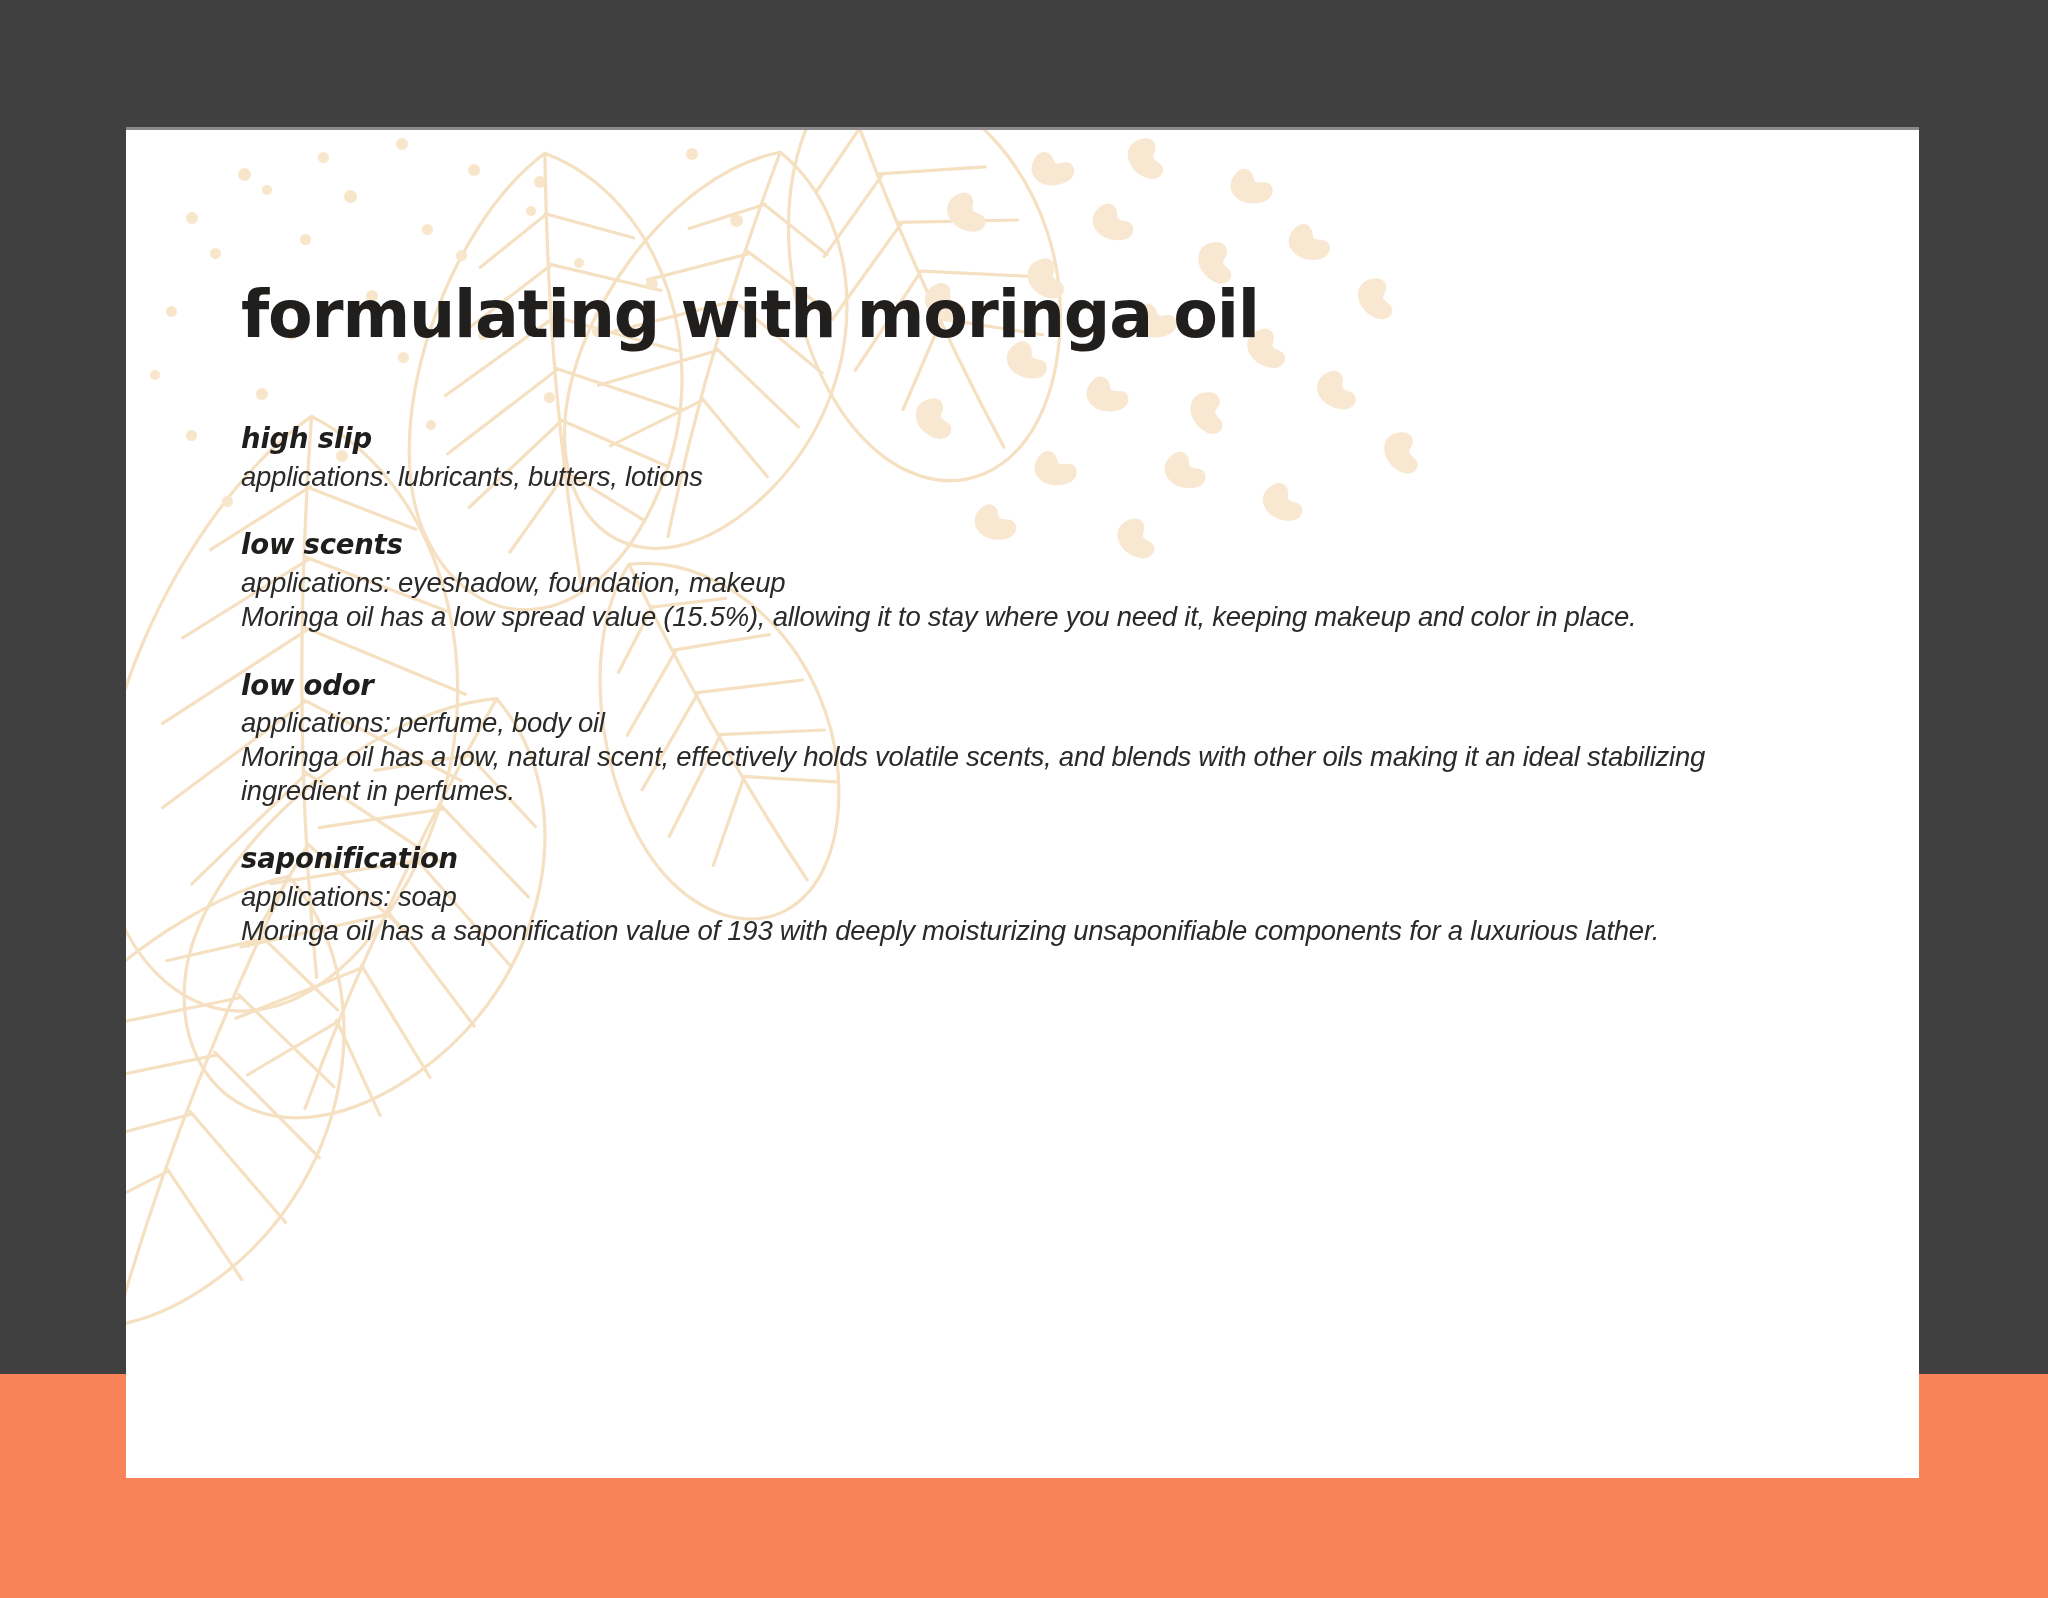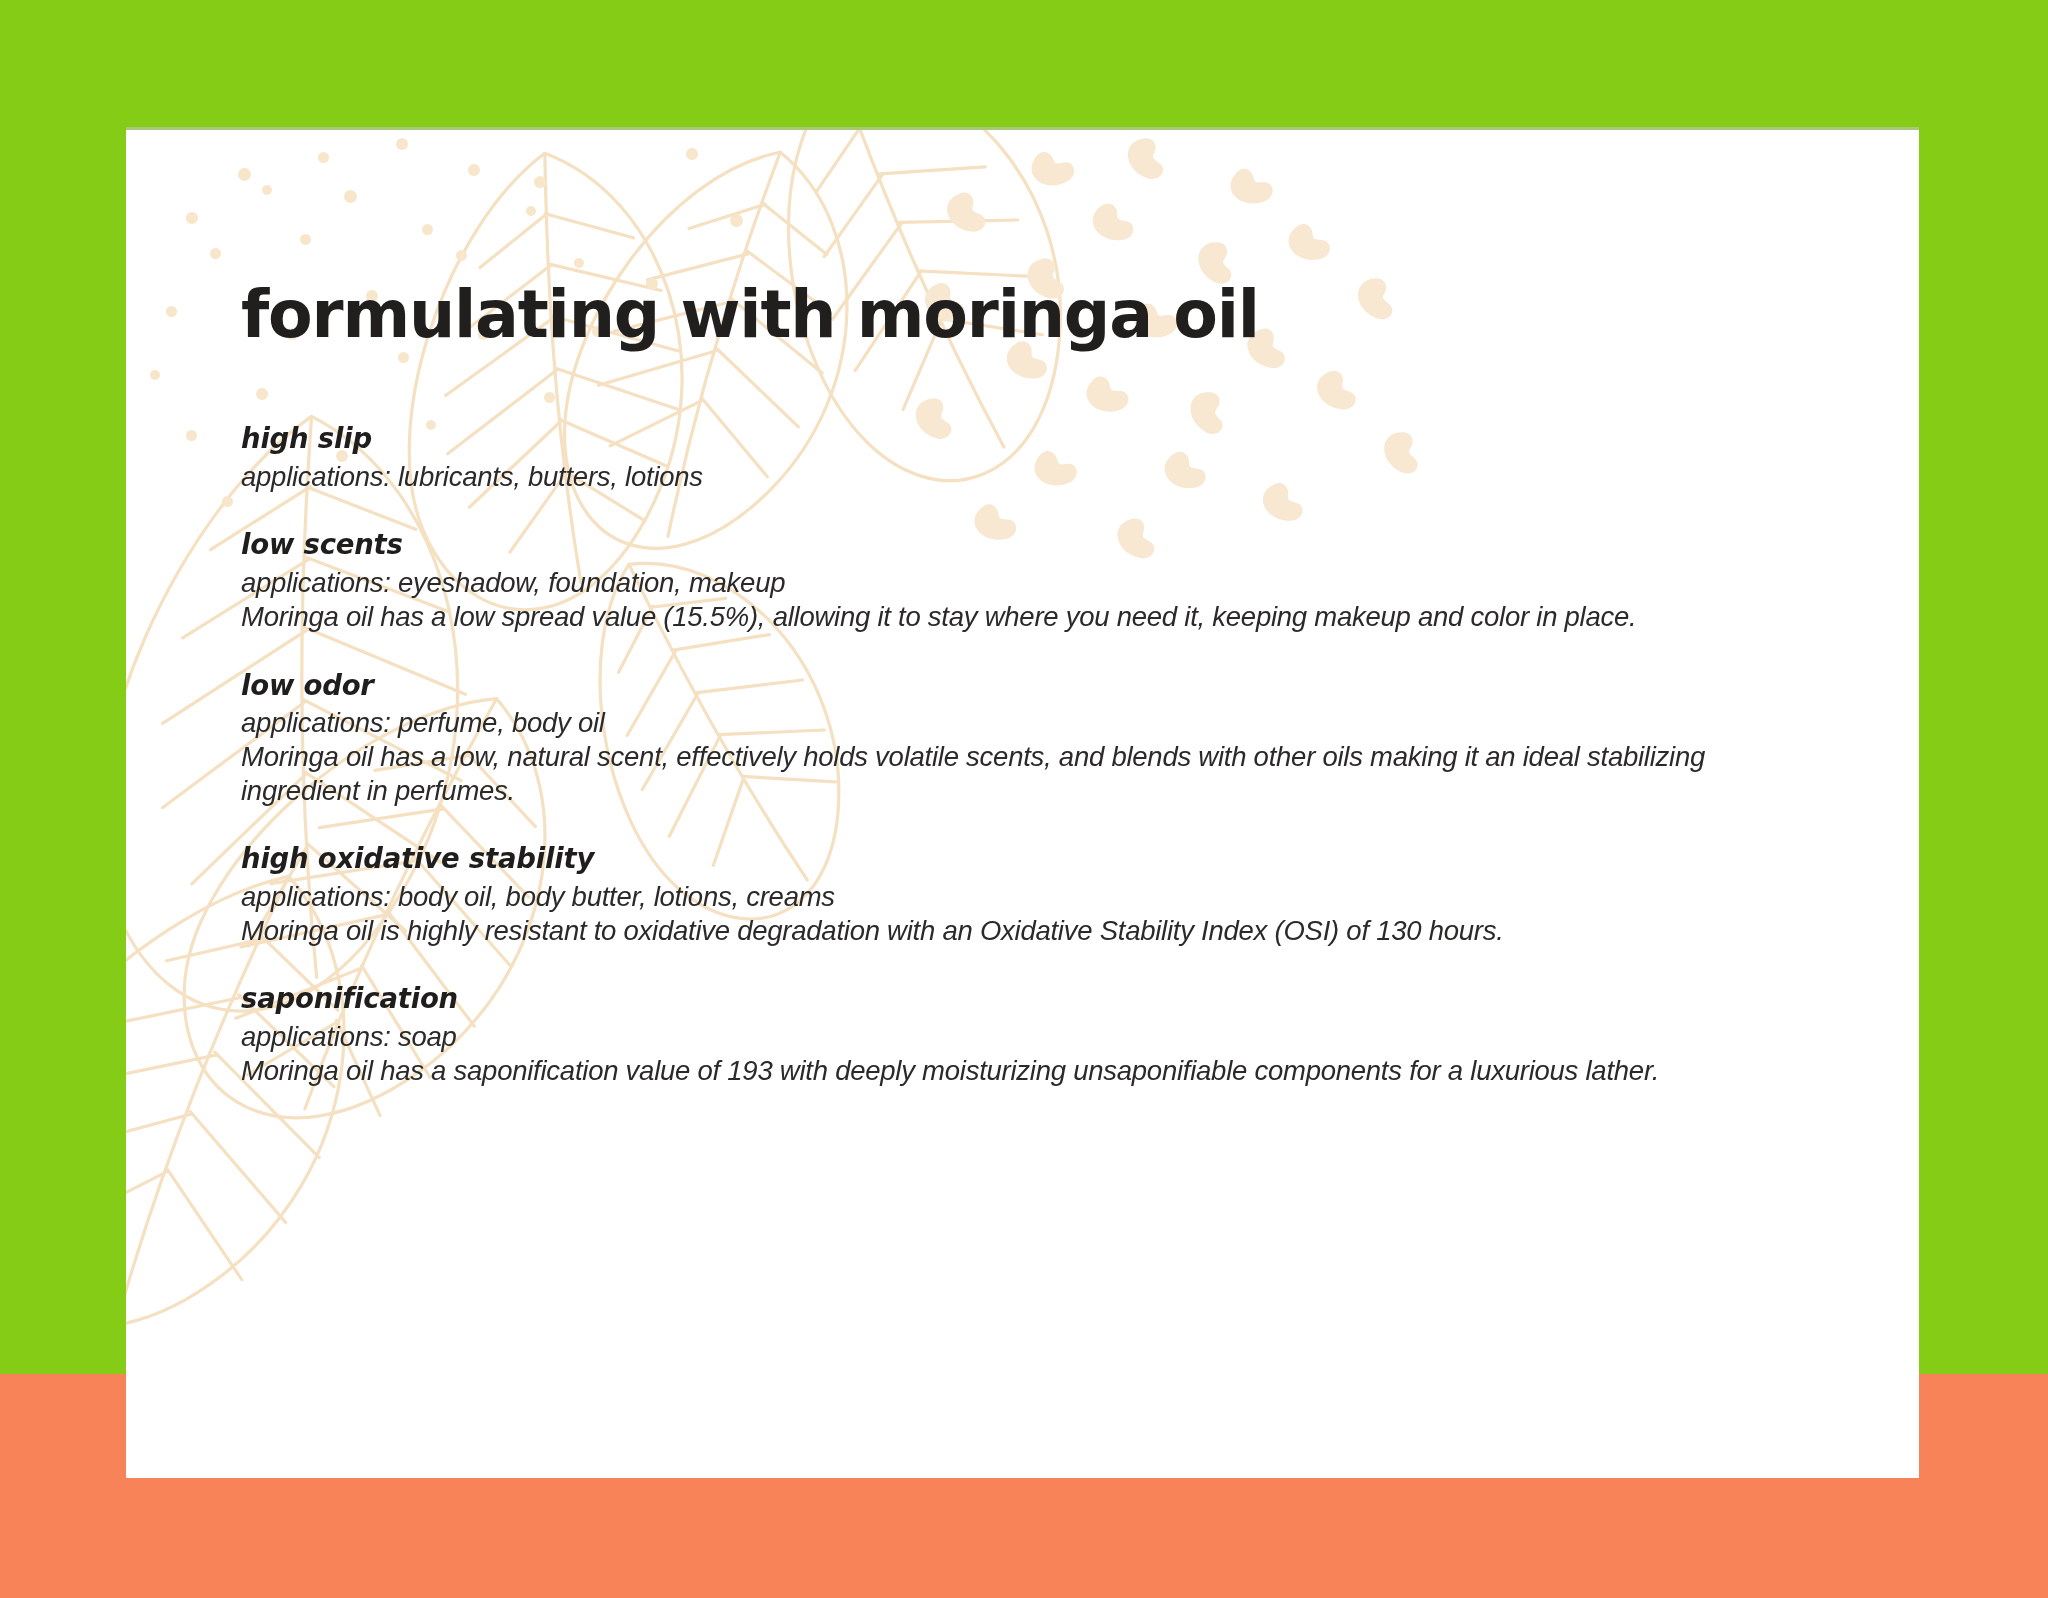--- a/index.html
+++ b/index.html
@@ -12,21 +12,21 @@
     height: 1598px;
     overflow: hidden;
     background: #F98359;
     font-family: "Liberation Sans", sans-serif;
   }
 
   #slide {
     position: relative;
     width: 2048px;
     height: 1374px;
-    background: #84cc16;
+    background: #404040;
   }
 
   
   #card {
     position: absolute;
     left: 126px;
     top: 130px;
     width: 1793px;
     height: 1348px;
     background: #FFFFFF;
@@ -288,25 +288,20 @@
             <div class="section-heading">low scents</div>
             <div class="section-apps">applications: eyeshadow, foundation, makeup</div>
             <div class="section-desc">Moringa oil has a low spread value (15.5%), allowing it to stay where you need it, keeping makeup and color in place.</div>
           </div>
           <div class="section">
             <div class="section-heading">low odor</div>
             <div class="section-apps">applications: perfume, body oil</div>
             <div class="section-desc">Moringa oil has a low, natural scent, effectively holds volatile scents, and blends with other oils making it an ideal stabilizing ingredient in perfumes.</div>
           </div>
           <div class="section">
-            <div class="section-heading">high oxidative stability</div>
-            <div class="section-apps">applications: body oil, body butter, lotions, creams</div>
-            <div class="section-desc">Moringa oil is highly resistant to oxidative degradation with an Oxidative Stability Index (OSI) of 130 hours.</div>
-          </div>
-          <div class="section">
             <div class="section-heading">saponification</div>
             <div class="section-apps">applications: soap</div>
             <div class="section-desc">Moringa oil has a saponification value of 193 with deeply moisturizing unsaponifiable components for a luxurious lather.</div>
           </div>
         </div>
 
     </div>
   </div>
 </div>
 

